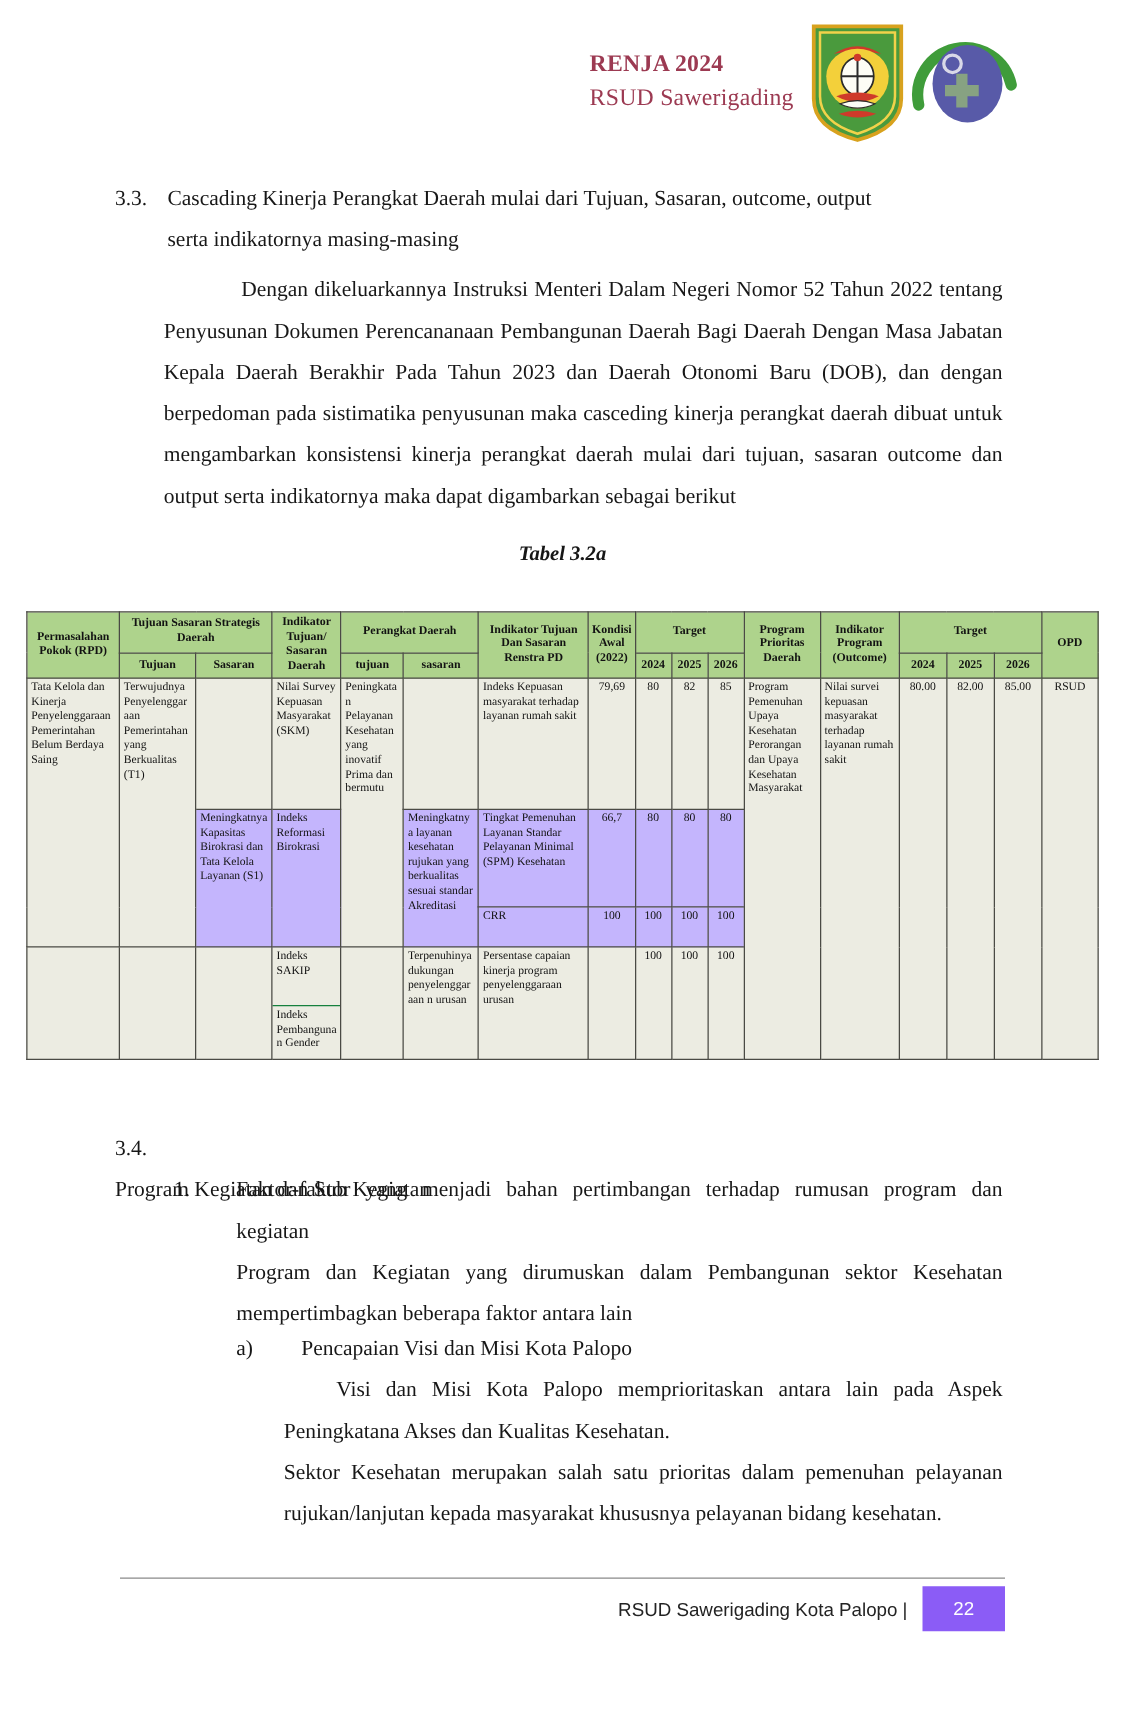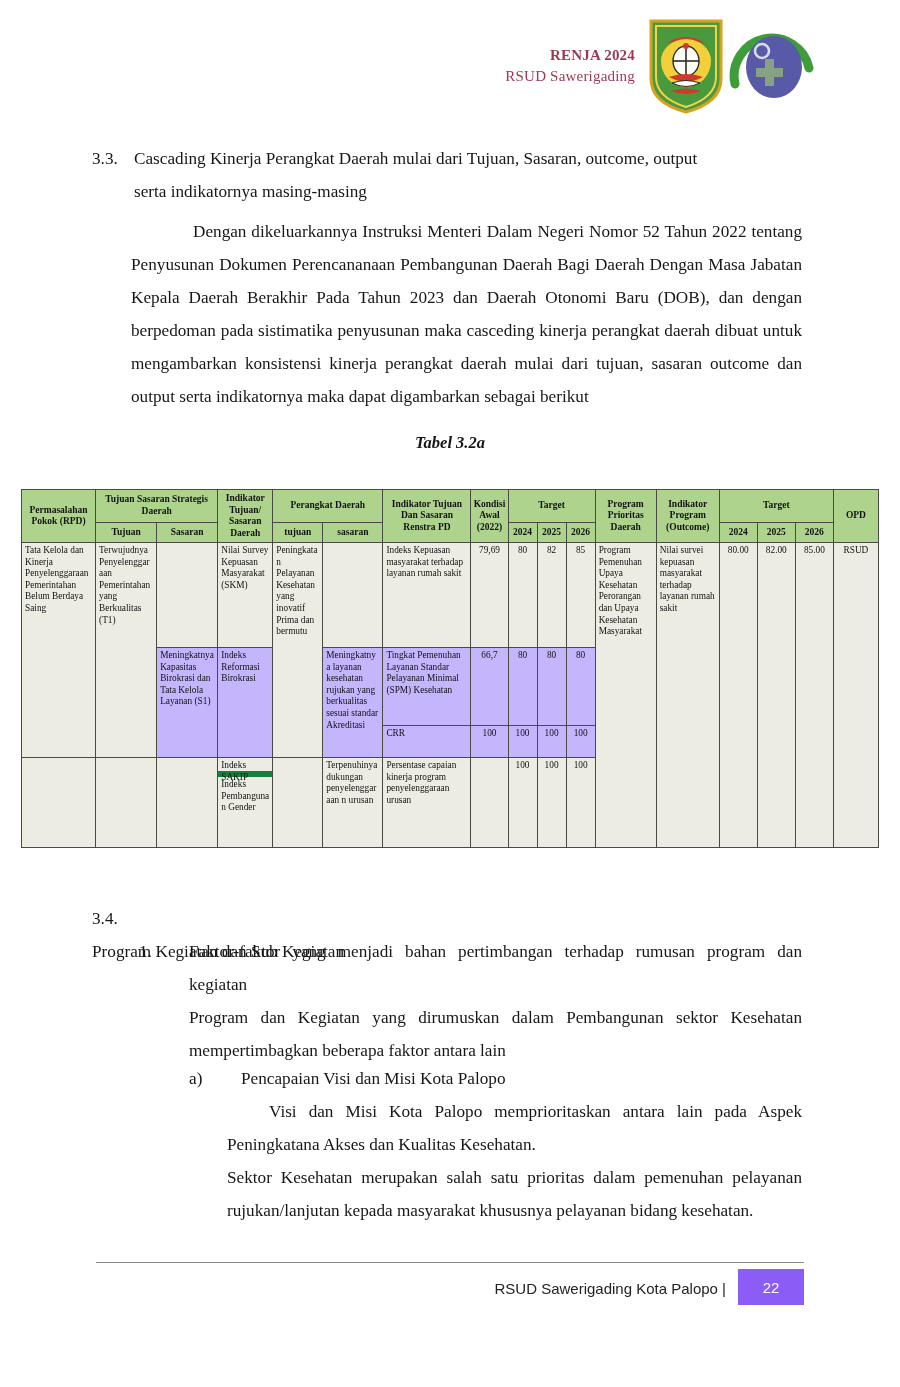--- a/index.html
+++ b/index.html
@@ -13,24 +13,23 @@
     overflow: hidden;
   }
 
   
   .page-header {
     position: absolute; top: 10px; left: 0; width: 900px; height: 112px;
     display: flex; align-items: center; justify-content: flex-end;
     padding-right: 85px;
   }
   .header-text {
-    text-align: right;
     color: #9c3a52;
     font-family: "Liberation Serif", serif;
-    font-size: 15px;
+    font-size: 19px;
     line-height: 1.42;
     margin-right: 12px;
     letter-spacing: .2px;
   }
   .header-text .l1 { font-weight: 700; }
   .header-text .l2 { font-weight: 400; }
 
   .logo-shield { width: 78px; height: 98px; flex: none; }
   .logo-circle { width: 86px; height: 88px; flex: none; margin-left: 4px; }
 
@@ -251,21 +250,21 @@
           <td class="beige ctr">100</td>
           <td class="beige ctr">100</td>
           <td class="beige ctr">100</td>
         </tr>
 
         <tr style="height:90px;">
           <td class="plain"></td>
           <td class="plain"></td>
           <td class="plain"></td>
           <td class="plain" style="padding:0;">
-            <div style="border-bottom:6px solid #15803d; padding:2px 3px; height:19px;">Indeks SAKIP</div>
+            <div style="border-bottom:1px solid #15803d; padding:2px 3px; height:47px;">Indeks SAKIP</div>
             <div style="padding:2px 3px;">Indeks Pembangunan Gender</div>
           </td>
           <td class="plain"></td>
           <td class="plain">Terpenuhinya dukungan penyelenggaraan n urusan</td>
           <td class="plain">Persentase capaian kinerja program penyelenggaraan urusan</td>
           <td class="plain ctr"></td>
           <td class="plain ctr">100</td>
           <td class="plain ctr">100</td>
           <td class="plain ctr">100</td>
         </tr>

